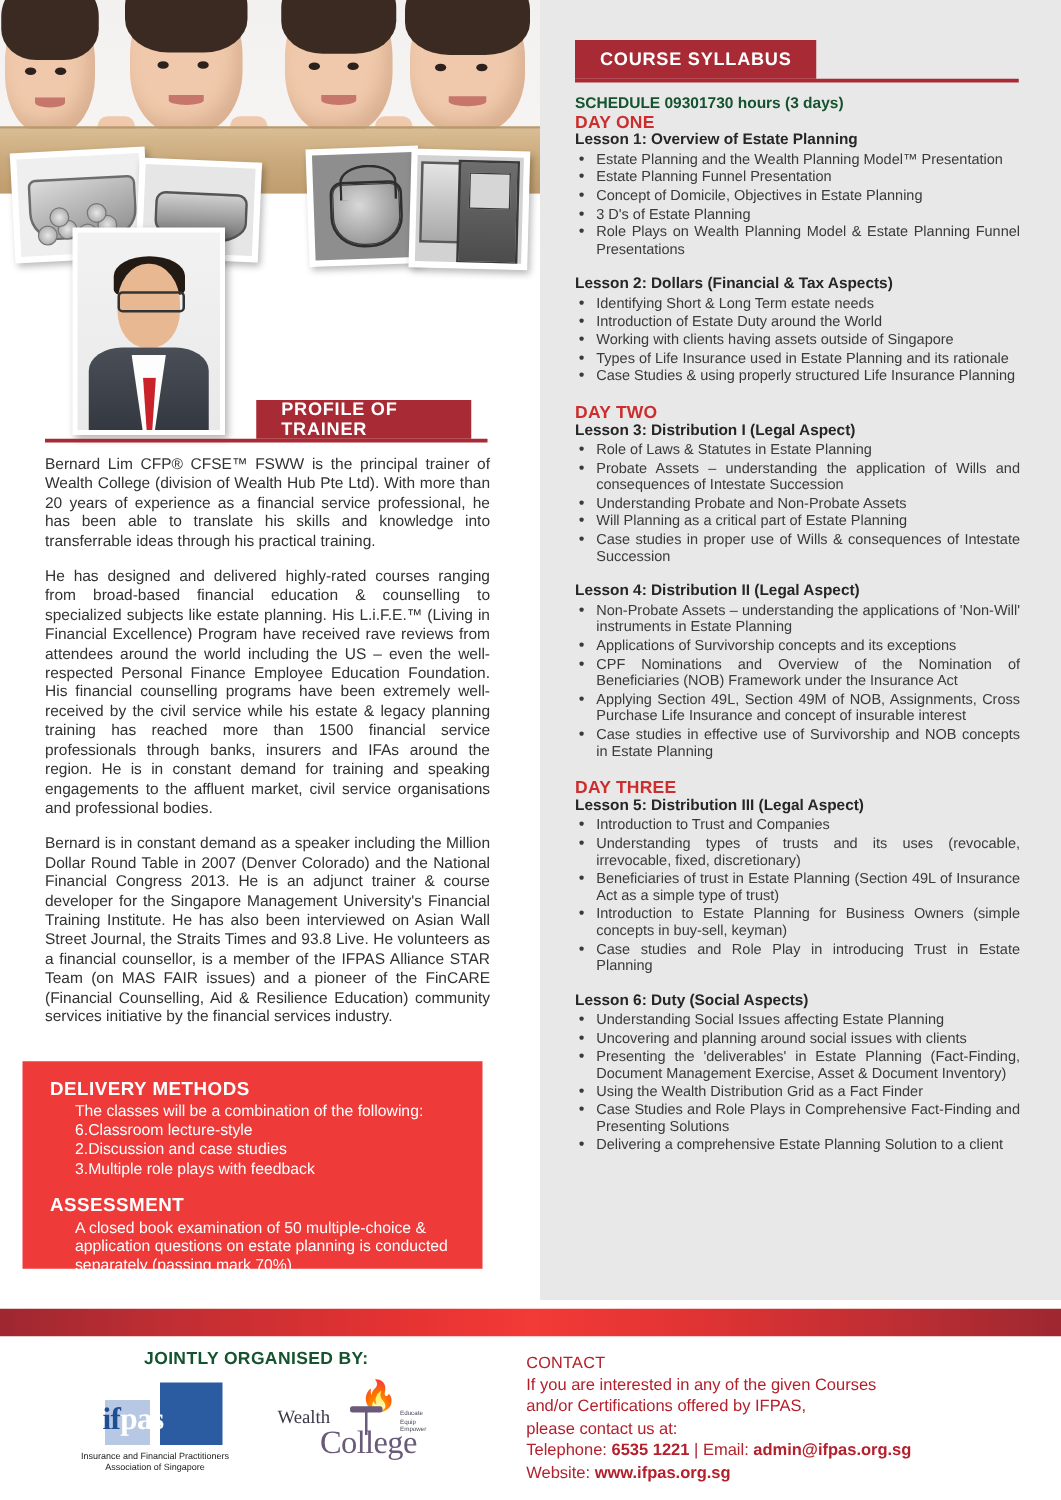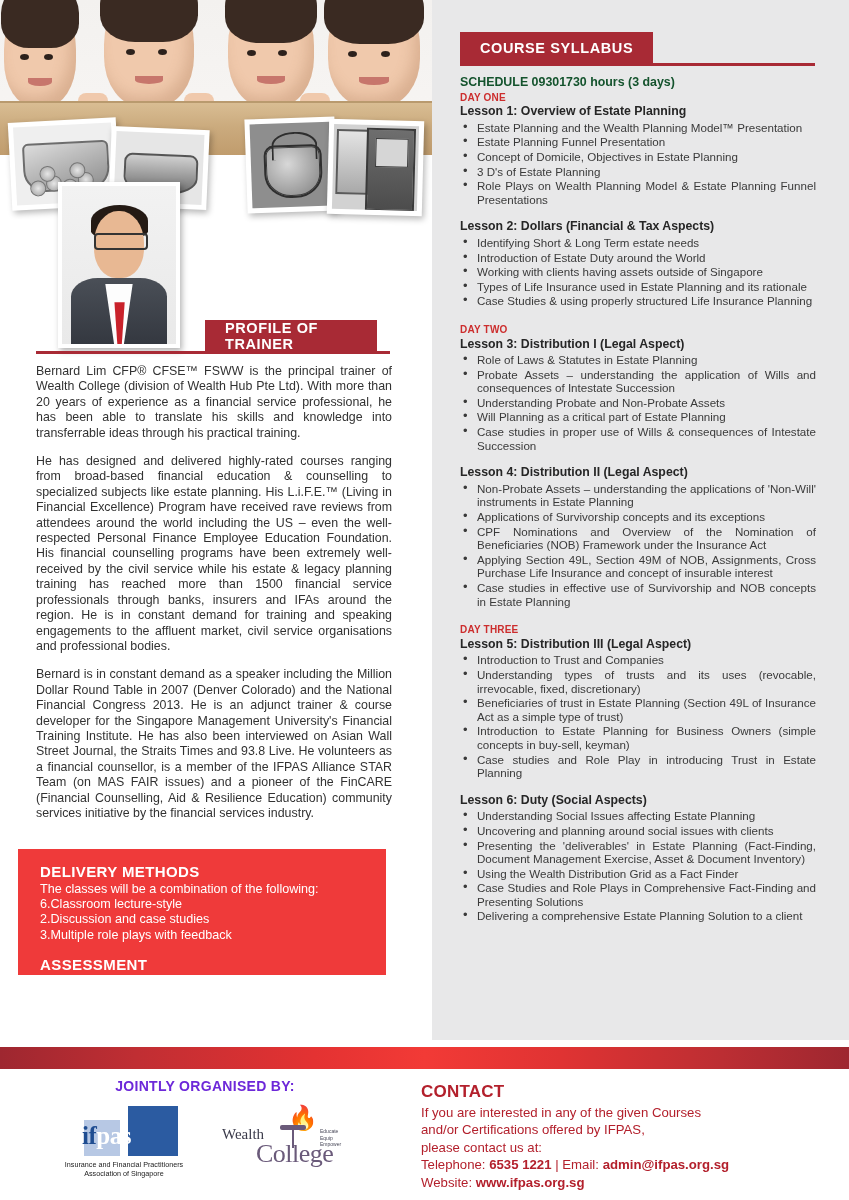--- a/index.html
+++ b/index.html
@@ -228,47 +228,47 @@
     line-height: 15.4px;
     text-align: justify;
     color: #323232;
   }
   #profile-text p { margin: 0 0 13px 0; }
 
   
   #delivery-box {
     position: absolute;
     left: 18px; top: 849px;
-    width: 368px; height: 126px;
+    width: 368px; height: 166px;
     background: #ef3a3a;
     color: #ffffff;
     box-sizing: border-box;
     padding: 14px 18px 0 22px;
   }
   #delivery-box .hd {
     font-size: 15px; font-weight: bold; letter-spacing: .4px;
     margin: 0 0 2px 0;
   }
-  #delivery-box .ln { font-size: 12.6px; line-height: 15.2px; }
+  #delivery-box .ln { font-size: 12.6px; line-height: 15.2px; margin-left: 20px; }
   #delivery-box .gap { height: 13px; }
 
   
   #syllabus {
     position: absolute;
     left: 460px; top: 76px;
     width: 356px;
     font-size: 11.6px;
     line-height: 13.6px;
     color: #3a3a3a;
   }
   .sch-line {
     color: #14532d; font-weight: bold; font-size: 12.4px; margin-bottom: 1px;
   }
   .day-head {
-    color: #cc2d2d; font-weight: bold; font-size: 10px;
+    color: #cc2d2d; font-weight: bold; font-size: 14px;
     letter-spacing: .2px; margin: 0 0 1px 0;
   }
   .day-head.spaced { margin-top: 15px; }
   .lesson-head {
     font-weight: bold; font-size: 12.3px; color: #262626;
     margin: 0 0 2px 0;
   }
   .lesson-head.spaced { margin-top: 14px; }
   ul.bullets { margin: 0 0 0 0; padding: 0; list-style: none; }
   ul.bullets li {
@@ -296,21 +296,21 @@
   }
 
   
   #footer-left {
     position: absolute;
     left: 0; top: 1078px;
     width: 410px;
     text-align: center;
   }
   #jointly-label {
-    color: #6d28d9; font-weight: bold; font-size: 14px;
+    color: #14532d; font-weight: bold; font-size: 14px;
     letter-spacing: .3px; margin-bottom: 12px;
   }
   #logo-row {
     display: flex; align-items: flex-start; justify-content: center; gap: 22px;
   }
   
   .ifpas-logo { width: 148px; text-align: center; }
   .ifpas-mark {
     position: relative; width: 108px; height: 50px; margin: 0 auto;
   }
@@ -363,21 +363,21 @@
     font-size: 5px; color: #4a4a5a; line-height: 6.5px; text-align:left;
   }
 
   #footer-right {
     position: absolute;
     left: 421px; top: 1082px;
     width: 420px;
     color: #b3202c;
   }
   #contact-head {
-    font-weight: bold; font-size: 17px; letter-spacing: .2px; margin-bottom: 2px;
+    font-weight: normal; font-size: 13px; letter-spacing: .2px; margin-bottom: 2px;
   }
   #footer-right .cl { font-size: 13.2px; line-height: 17.4px; }
   #footer-right b { font-weight: bold; }
 </style>
 </head>
 <body>
 
 <div id="right-panel-bg"></div>
 
 <div id="collage">

